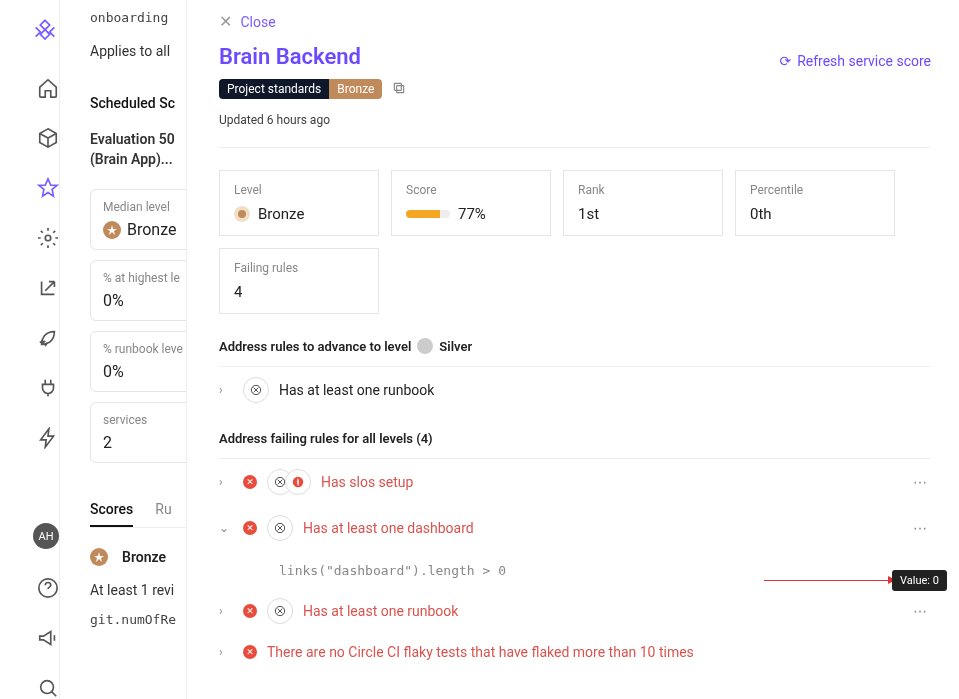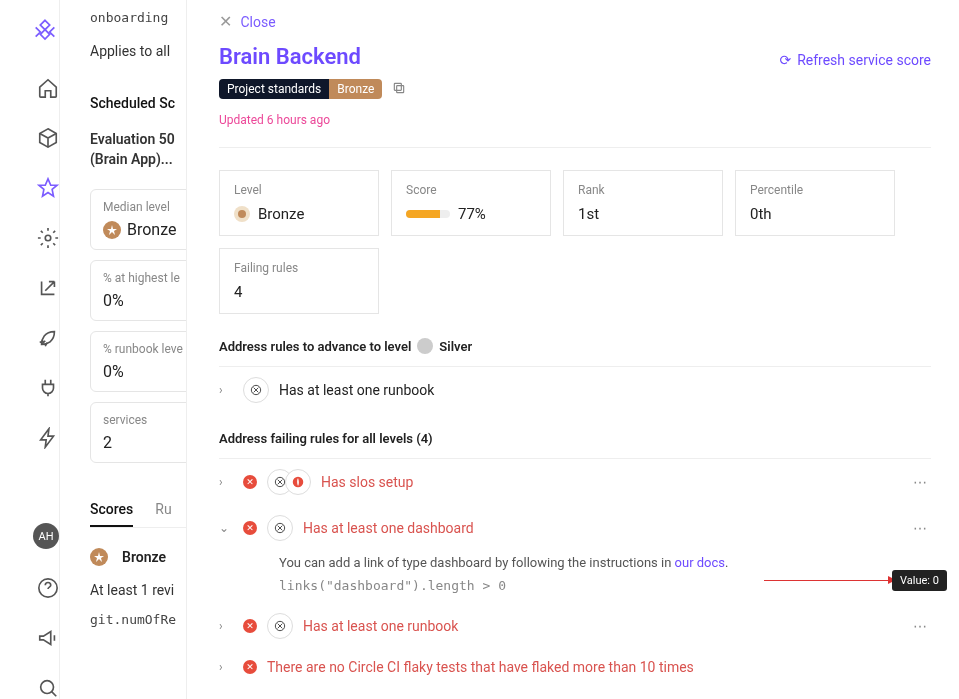--- a/index.html
+++ b/index.html
@@ -20,29 +20,29 @@
 .stat-value{font-size:16px;color:#222}
 .badge-circle{display:inline-flex;width:18px;height:18px;border-radius:50%;background:#c08a5a;margin-right:6px;align-items:center;justify-content:center}
 .badge-circle svg{width:10px;height:10px;fill:#fff}
 .tabs{display:flex;gap:22px;margin-top:30px;border-bottom:1px solid #eee}
 .tab{padding:8px 0;font-size:14px;color:#888;cursor:pointer}
 .tab.active{color:#111;border-bottom:2px solid #111;font-weight:500}
 .rule-line{display:flex;align-items:center;gap:8px;margin-top:20px}
 .panel{position:absolute;left:186px;top:0;width:773px;height:699px;background:#fff;border-left:1px solid #eee;padding:12px 28px 0 32px;overflow:hidden}
 .close-row{display:flex;align-items:center;gap:8px;color:#7b5cff;font-size:14px;cursor:pointer;margin-bottom:10px}
 .close-x{color:#999;font-size:16px}
-.title-row{display:flex;align-items:center;justify-content:space-between;margin-top:13px}
+.title-row{display:flex;align-items:flex-end;justify-content:space-between;margin-top:13px}
 .svc-title{color:#6d4aff;font-size:22px;font-weight:600}
 .refresh{color:#6d4aff;font-size:14px;display:flex;gap:6px;align-items:center;cursor:pointer;margin-top:6px}
 .tags-row{display:flex;align-items:center;gap:10px;margin-top:10px}
 .tag-group{display:inline-flex;border-radius:4px;overflow:hidden;font-size:12px}
 .tag-left{background:#0f172a;color:#fff;padding:3px 8px}
 .tag-right{background:#c08a5a;color:#fff;padding:3px 8px}
 .copy-icon{color:#888;cursor:pointer}
-.updated{color:#ec4899;font-size:12px;margin-top:14px}
+.updated{color:#404040;font-size:12px;margin-top:14px}
 .divider{height:1px;background:#eee;margin-top:20px}
 .metrics{display:flex;gap:12px;margin-top:22px;flex-wrap:wrap}
 .metric{border:1px solid #e5e5e5;border-radius:0;padding:12px 14px;min-width:160px}
 .metric-label{font-size:12px;color:#888;margin-bottom:8px}
 .metric-value{font-size:15px;color:#222;display:flex;align-items:center;gap:8px}
 .level-icon{width:16px;height:16px;border-radius:50%;background:#f0e0c8;display:inline-flex;align-items:center;justify-content:center}
 .level-icon svg{width:10px;height:10px;fill:#c08a5a}
 .progress-bar{width:44px;height:8px;border-radius:4px;background:#eee;overflow:hidden}
 .progress-fill{height:100%;background:#f5a623}
 .section-head{font-weight:600;margin-top:24px;display:flex;align-items:center;gap:6px;font-size:13px}
@@ -310,21 +310,20 @@
         <span class=""><span class="mini-icon">
             <svg viewBox="0 0 24 24" fill="none" stroke="#333" stroke-width="1.5">
               <circle cx="12" cy="12" r="8"></circle>
               <path d="M8 8l8 8M16 8l-8 8"></path>
             </svg>
           </span></span>
         <span class="rule-text fail">Has at least one dashboard</span>
         <span class="dots">⋯</span>
       </div>
       <div class="expanded-body">
-        <div>You can add a link of type dashboard by following the instructions in <a href="#">our docs</a>.</div>
         <div class="expanded-code">links("dashboard").length &gt; 0</div>
       </div>
       <div class="rule-item">
         <span class="chev">›</span>
         <span class="status-dot fail">✕</span>
         <span class=""><span class="mini-icon">
             <svg viewBox="0 0 24 24" fill="none" stroke="#333" stroke-width="1.5">
               <circle cx="12" cy="12" r="8"></circle>
               <path d="M8 8l8 8M16 8l-8 8"></path>
             </svg>

